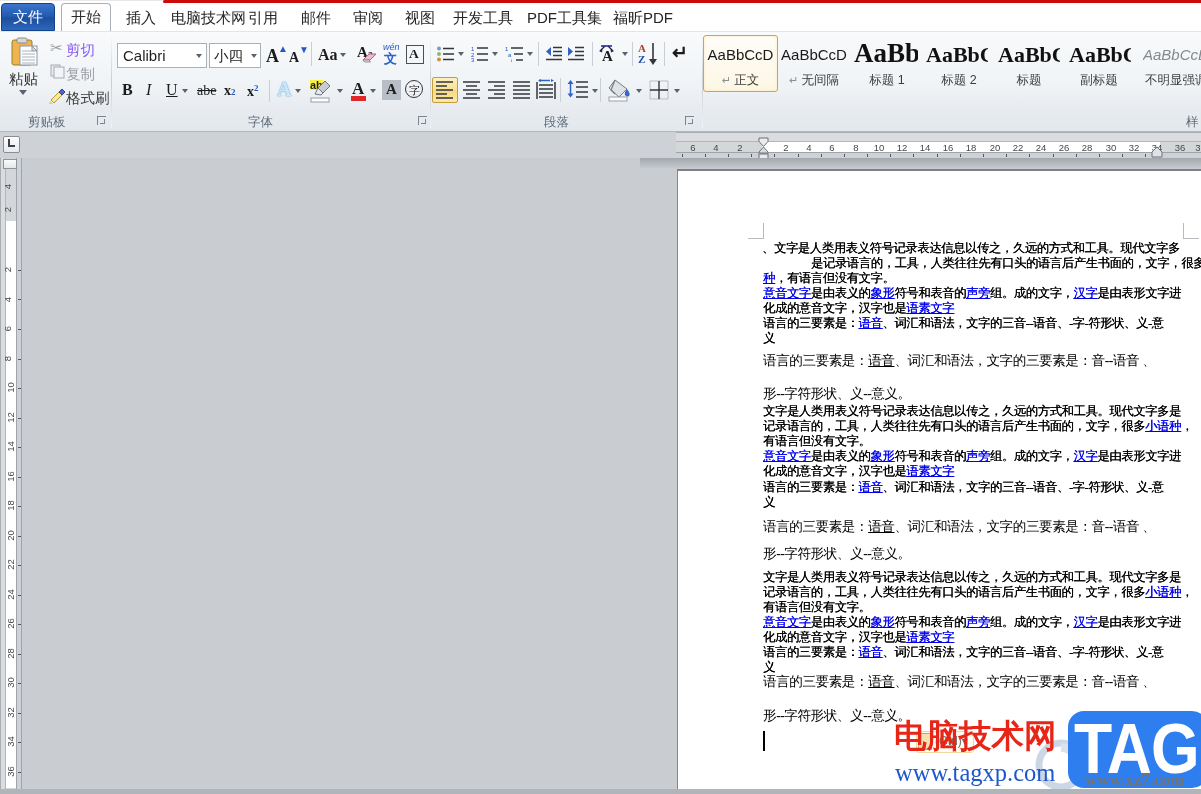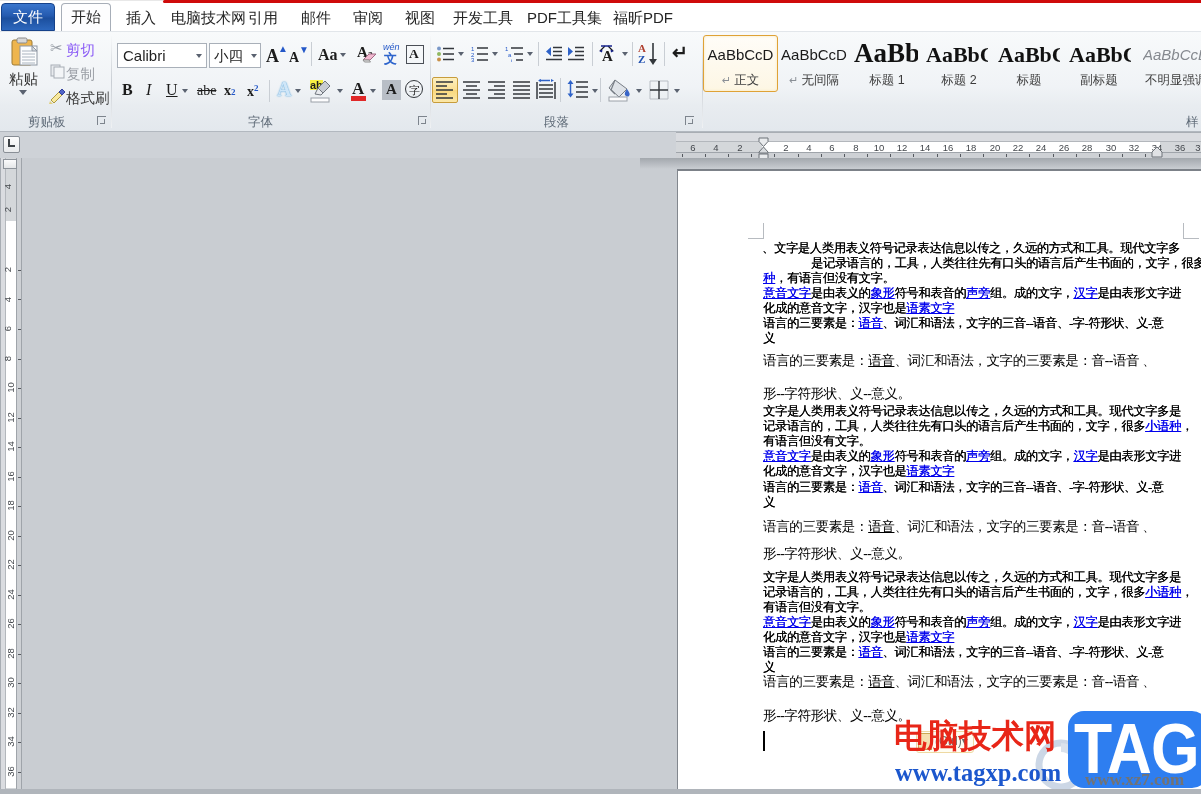--- a/index.html
+++ b/index.html
@@ -496,18 +496,18 @@
     <div class="abs" style="left:894px;top:715px;font-size:32.5px;font-weight:bold;color:#e82618;
          white-space:nowrap;letter-spacing:0;font-family:'Liberation Sans',sans-serif;">电脑技术网</div>
 
     <div class="abs" style="left:1068px;top:711px;width:140px;height:77px;background:#2e7ef0;border-radius:16px;"></div>
     <div class="abs" style="left:1085px;top:770px;font-size:17px;color:#737373;font-weight:bold;
          font-family:'Liberation Serif',serif;">www.xz7.com</div>
     <div class="abs" style="left:1074px;top:709px;width:158px;height:76px;color:#ffffff;font-size:71px;
          font-weight:bold;line-height:80px;letter-spacing:-1px;
          font-family:'Liberation Sans',sans-serif;transform:scaleX(0.88);transform-origin:0 0;">TAG</div>
 
-    <div class="abs" style="left:895px;top:759px;font-size:24.5px;font-weight:bold;color:#1c57cd;
+    <div class="abs" style="left:895px;top:759px;font-size:24.5px;font-weight:normal;color:#1c57cd;
          font-family:'Liberation Serif',serif;white-space:nowrap;">www.tagxp.com</div>
   </div>
 
   <div class="abs" style="left:0;top:789px;width:1201px;height:5px;background:#b0b5bb;"></div>
 </div>
 
 </body></html>

